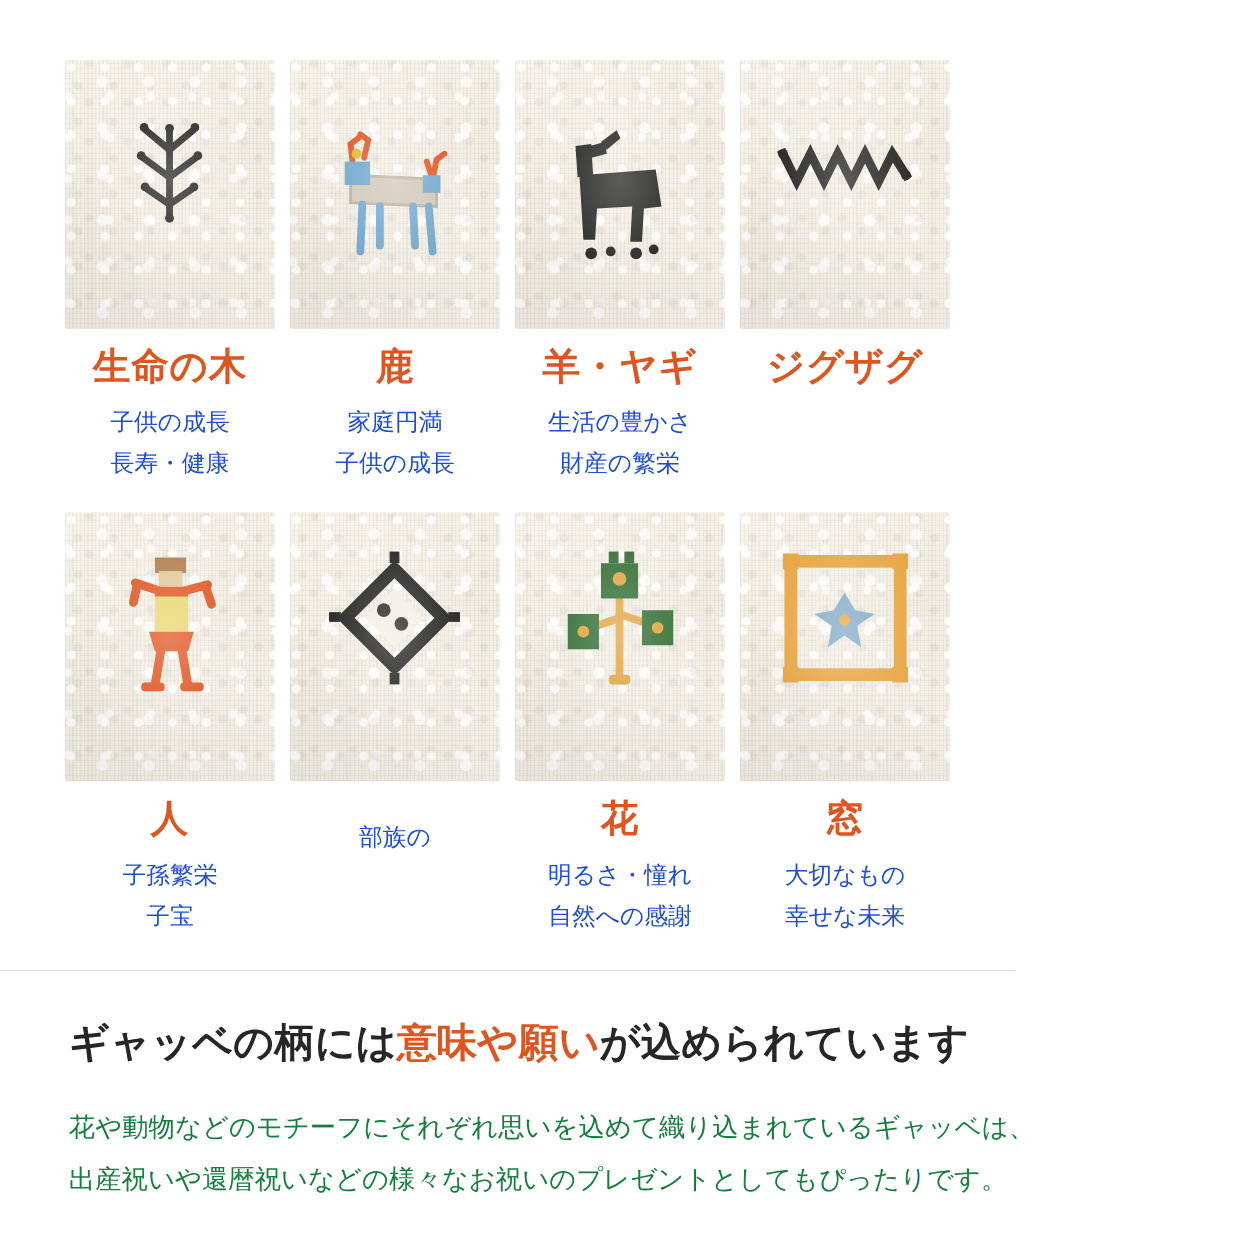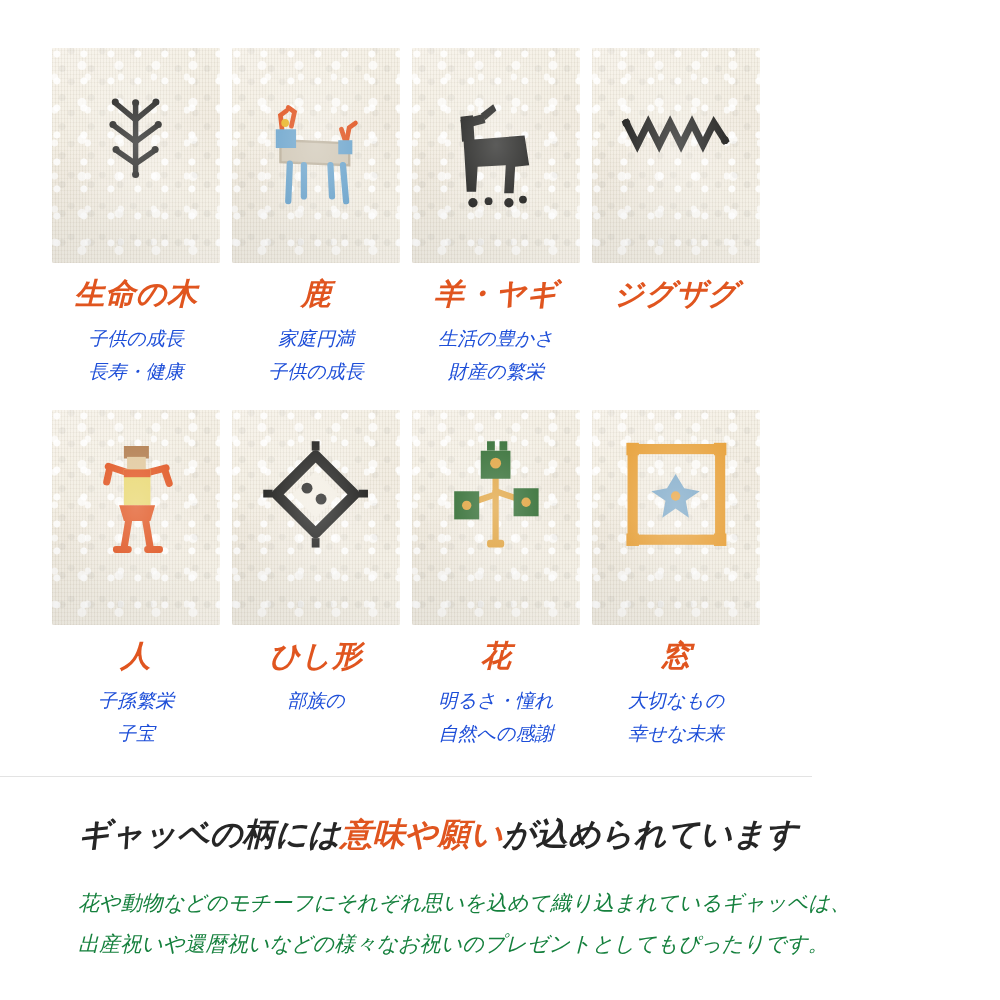--- a/index.html
+++ b/index.html
@@ -11,21 +11,20 @@
     height: 1000px;
     background: #ffffff;
     font-family: "Liberation Sans", "DejaVu Sans", sans-serif;
     overflow: hidden;
   }
   .page {
     position: relative;
     width: 812px;
     height: 1000px;
     box-sizing: border-box;
-    font-style: italic;
   }
 
   
   .grid {
     padding: 48px 52px 0 52px;
     display: grid;
     grid-template-columns: repeat(4, 1fr);
     column-gap: 12px;
     row-gap: 22px;
     box-sizing: border-box;
@@ -104,21 +103,20 @@
   }
   .footer {
     position: absolute;
     left: 0;
     right: 0;
     top: 777px;
     bottom: 0;
     background: #ffffff;
     padding: 36px 52px 0 55px;
     box-sizing: border-box;
-    margin-left: 23px;
   }
   .headline {
     font-size: 32px;
     font-weight: bold;
     color: #262626;
     letter-spacing: .005em;
     white-space: nowrap;
   }
   .headline .hl {
     color: #e0551f;
@@ -303,21 +301,20 @@
             <circle cx="114" cy="114" r="7"></circle>
 
             <rect x="102" y="40" width="10" height="12"></rect>
             <rect x="102" y="164" width="10" height="12"></rect>
             <rect x="40" y="102" width="12" height="10"></rect>
             <rect x="162" y="102" width="12" height="10"></rect>
           </g>
         </svg>
       </div>
       <div class="cap">
-        <div class="cap-title">ひし形</div>
         <div class="cap-lines">
           <div>部族の</div>
         </div>
       </div>
     </div>
 
     <div class="cell">
       <div class="swatch">
         <svg class="motif" viewBox="0 0 215 215">
 

